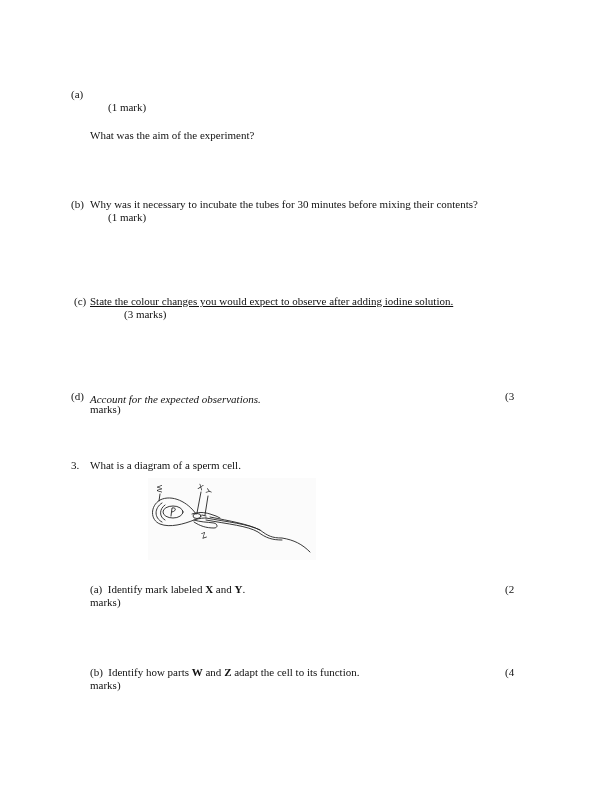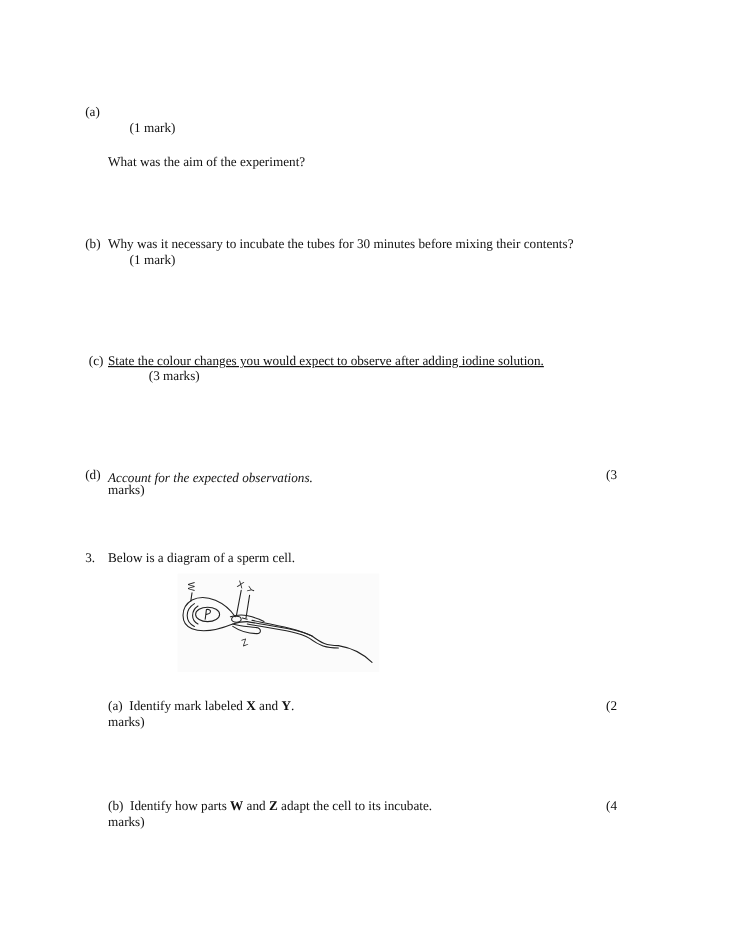--- a/index.html
+++ b/index.html
@@ -38,21 +38,21 @@
 
 <div>
   <span class="abs" style="left:71px; top:390px;">(d)</span>
   <span class="abs" style="left:90px; top:393px;font-style:italic;">Account for the expected observations.</span>
   <span class="abs" style="left:505px; top:390px;">(3</span>
   <span class="abs" style="left:90px; top:403px;">marks)</span>
 </div>
 
 <div>
   <span class="abs" style="left:71px; top:459px;">3.</span>
-  <span class="abs" style="left:90px; top:459px;">Below is a diagram of a sperm cell.</span>
+  <span class="abs" style="left:90px; top:459px;">What is a diagram of a sperm cell.</span>
 </div>
 
 <div class="diagram">
   <svg width="168" height="82" viewBox="0 0 168 82">
     <g fill="none" stroke="#222" stroke-width="0.9" stroke-linecap="round" stroke-linejoin="round">
 
       <path d="M48,36 C40,24 24,16 12,22 C2,28 2,42 12,46 C22,50 36,46 46,42 C52,40 56,40 58,40"></path>
 
       <path d="M14,25 C6,30 6,40 14,44"></path>
       <path d="M17,27 C11,31 11,39 17,42"></path>
@@ -89,17 +89,17 @@
     <span>(a)</span>&nbsp;
     <span>Identify mark labeled </span><b>X</b><span> and </span><b>Y</b><span>.</span>
   </span>
   <span class="abs" style="left:505px; top:583px;">(2</span>
   <span class="abs" style="left:90px; top:596px;">marks)</span>
 </div>
 
 <div>
   <span class="abs" style="left:90px; top:666px;">
     <span>(b)</span>&nbsp;
-    <span>Identify how parts </span><b>W</b><span> and </span><b>Z</b><span> adapt the cell to its incubate.</span>
+    <span>Identify how parts </span><b>W</b><span> and </span><b>Z</b><span> adapt the cell to its function.</span>
   </span>
   <span class="abs" style="left:505px; top:666px;">(4</span>
   <span class="abs" style="left:90px; top:679px;">marks)</span>
 </div>
 
 </body></html>

